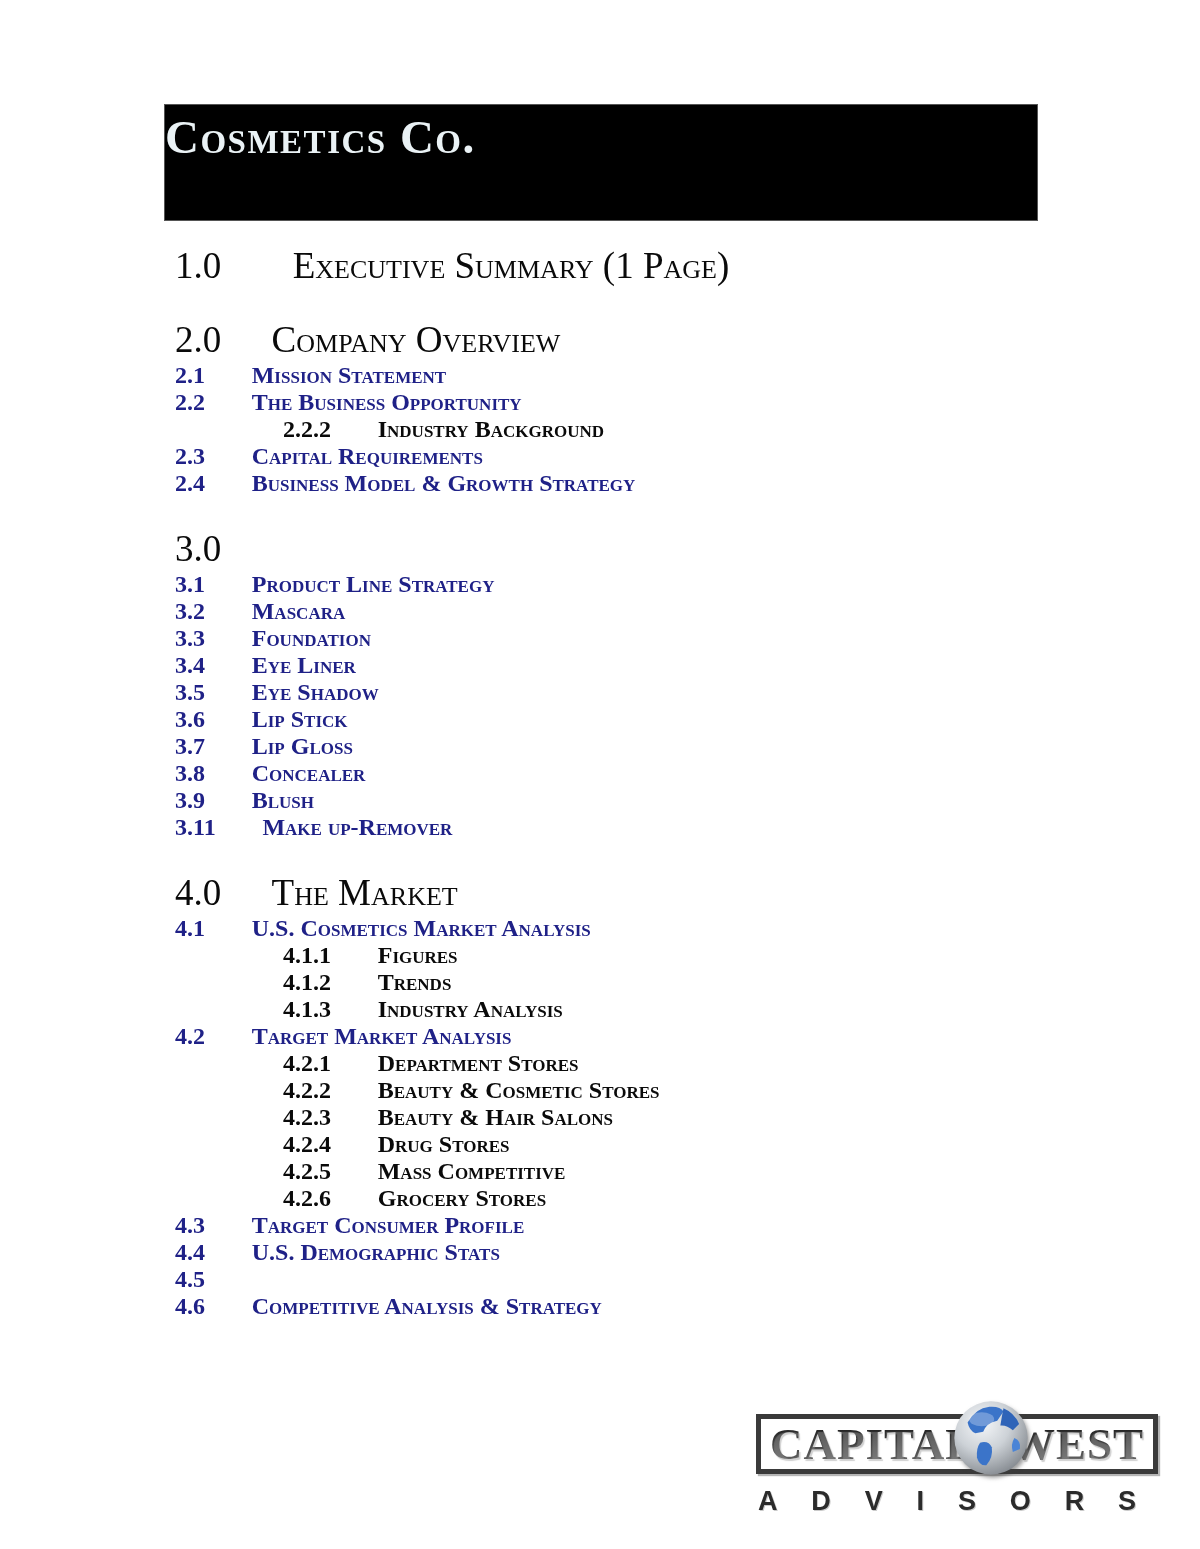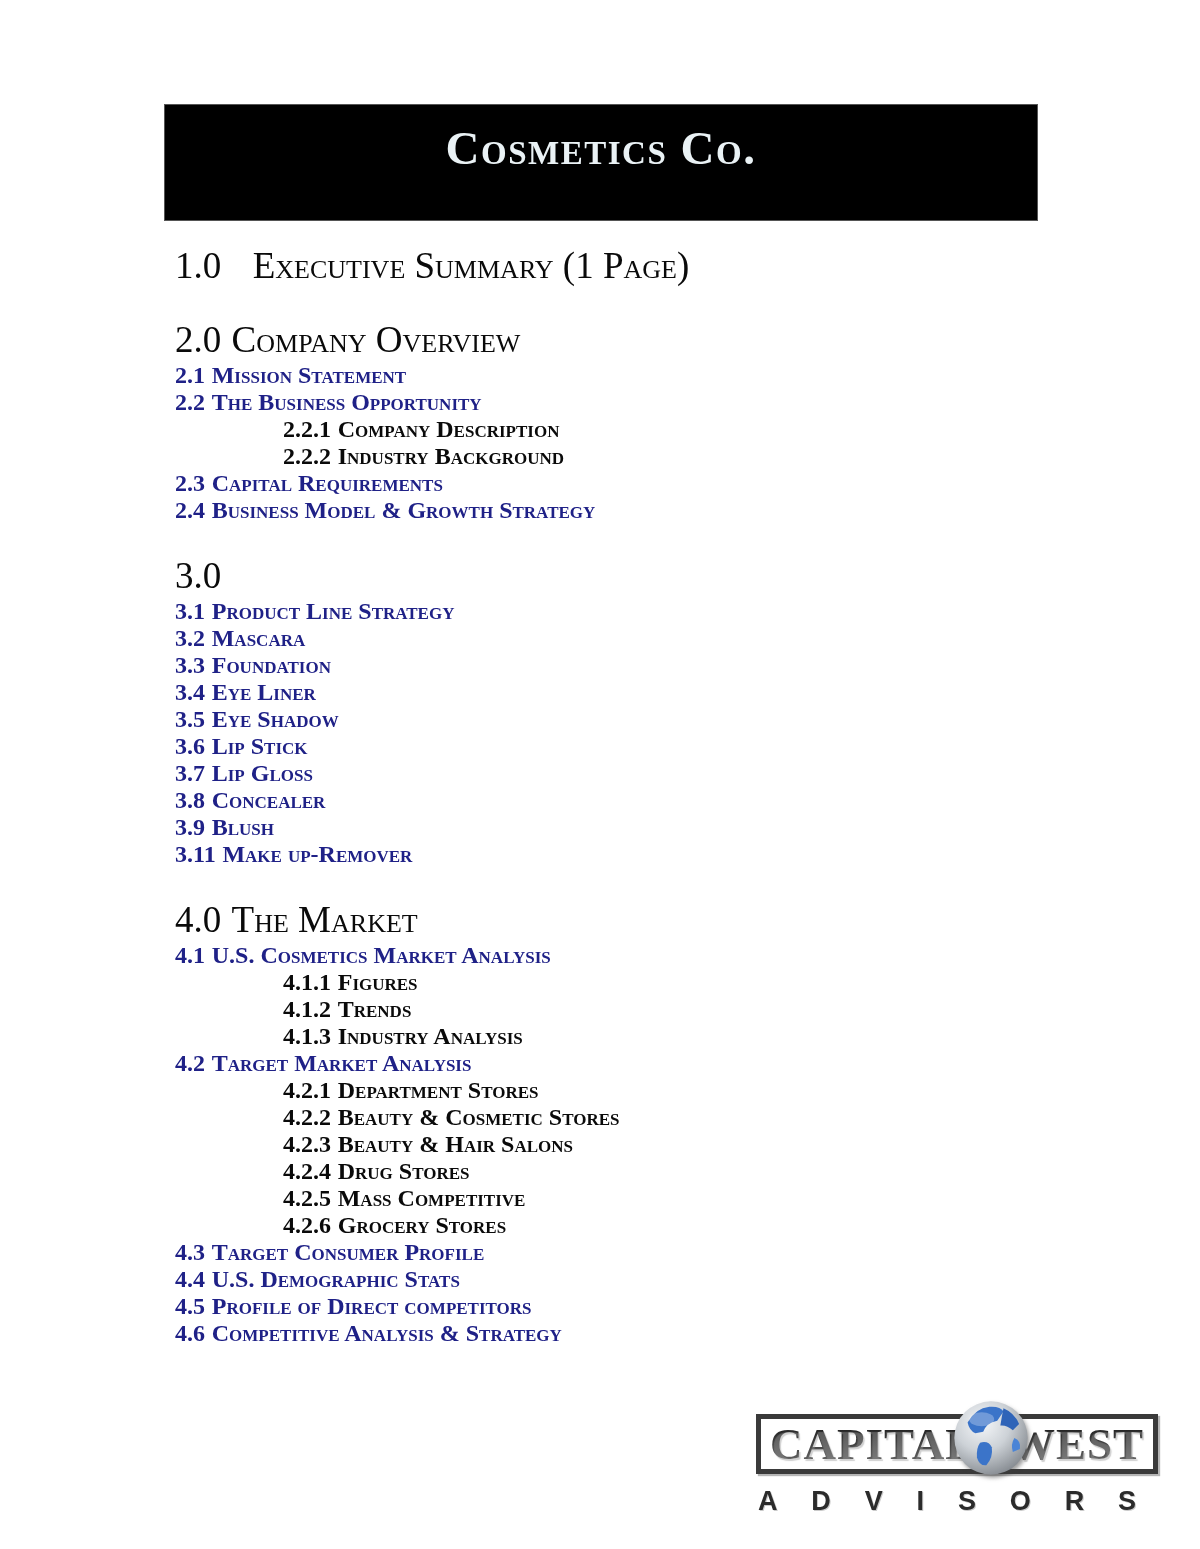--- a/index.html
+++ b/index.html
@@ -11,30 +11,30 @@
   }
   html,body{margin:0;padding:0;}
   body{
     width:1200px;height:1549px;position:relative;background:#ffffff;
     font-family:"Liberation Serif", serif;color:var(--body-text);
     overflow:hidden;
   }
   
   .banner{
     position:absolute;left:165px;top:105px;width:872px;height:115px;
-    background:var(--banner-bg);text-align:center;box-sizing:border-box;
-    padding-top:18px;outline:1px solid #555;
+    background:var(--banner-bg);box-sizing:border-box;
+    padding-top:7px;outline:1px solid #555;
   }
   .banner-line{
     font-variant:small-caps;font-weight:bold;color:var(--banner-text);
     font-size:47px;line-height:51px;letter-spacing:1.5px;white-space:nowrap;
   }
   
   .outline{position:absolute;left:175px;top:244px;width:980px;}
-  .row{display:flex;align-items:flex-end;}
+  .row{display:flex;align-items:flex-end;gap:40px;}
   .row .num{margin-right:0.28em;white-space:pre;}
   .row.wide-gap .num{margin-right:0.85em;}
   .lvl-1{
     font-size:37px;line-height:44px;font-variant:small-caps;
     color:var(--body-text);font-weight:normal;
   }
   .lvl-1:not(:first-child){margin-top:30px;}
   .lvl-2{
     font-size:24px;line-height:27px;font-weight:bold;font-variant:small-caps;
     color:var(--accent-blue);
@@ -92,24 +92,20 @@
     </div>
       <div class="row lvl-2">
       <span class="num">2.1</span>
       <span class="label">Mission Statement</span>
     </div>
       <div class="row lvl-2">
       <span class="num">2.2</span>
       <span class="label">The Business Opportunity</span>
     </div>
       <div class="row lvl-3">
-      <span class="num">2.2.1</span>
-      <span class="label">Company Description</span>
-    </div>
-      <div class="row lvl-3">
       <span class="num">2.2.2</span>
       <span class="label">Industry Background</span>
     </div>
       <div class="row lvl-2">
       <span class="num">2.3</span>
       <span class="label">Capital Requirements</span>
     </div>
       <div class="row lvl-2">
       <span class="num">2.4</span>
       <span class="label">Business Model &amp; Growth Strategy</span>
@@ -208,21 +204,20 @@
       <div class="row lvl-2">
       <span class="num">4.3</span>
       <span class="label">Target Consumer Profile</span>
     </div>
       <div class="row lvl-2">
       <span class="num">4.4</span>
       <span class="label">U.S. Demographic Stats</span>
     </div>
       <div class="row lvl-2">
       <span class="num">4.5</span>
-      <span class="label">Profile of Direct competitors</span>
     </div>
       <div class="row lvl-2">
       <span class="num">4.6</span>
       <span class="label">Competitive Analysis &amp; Strategy</span>
     </div>
     </main>
 
   <footer class="logo">
     <div class="logo-frame">
       <span class="logo-word">CAPITAL</span>

